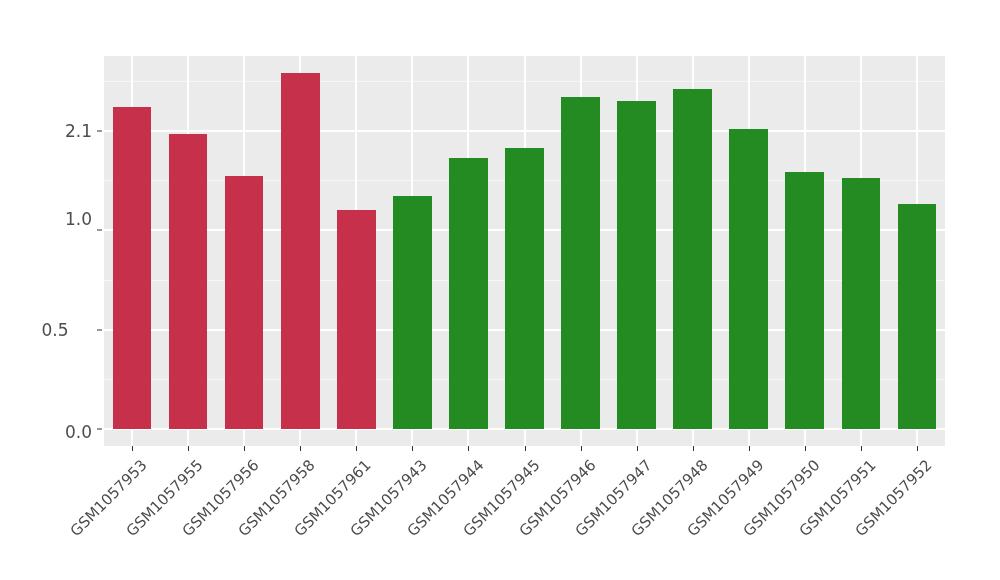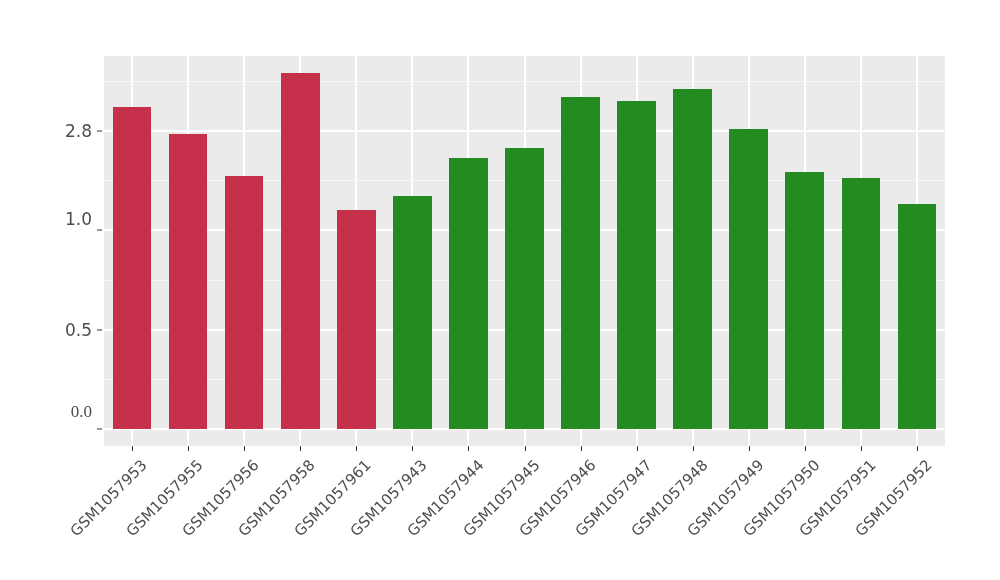--- a/index.html
+++ b/index.html
@@ -123,27 +123,27 @@
     width: 0;
     height: 0;
   }
 </style>
 </head>
 <body>
 
 <div id="figure">
 
   <div id="y-ticks">
-      <div class="y-tick-label" style="top: 412px; font-family: Liberation Serif, serif;">0.0</div>
+      <div class="y-tick-label" style="top: 432px;">0.0</div>
       <div class="y-tick-mark" style="top: 429px;"></div>
-      <div class="y-tick-label" style="top: 329.5px;">0.5</div>
+      <div class="y-tick-label" style="top: 329.5px; text-align: center;">0.5</div>
       <div class="y-tick-mark" style="top: 329.5px;"></div>
       <div class="y-tick-label" style="top: 219px;">1.0</div>
       <div class="y-tick-mark" style="top: 230px;"></div>
-      <div class="y-tick-label" style="top: 130.5px;">2.8</div>
+      <div class="y-tick-label" style="top: 130.5px;">2.1</div>
       <div class="y-tick-mark" style="top: 130.5px;"></div>
     </div>
 
   <div id="panel">
       <div class="grid-minor-h" style="top: 323.25px;"></div>
       <div class="grid-minor-h" style="top: 223.75px;"></div>
       <div class="grid-minor-h" style="top: 124.25px;"></div>
       <div class="grid-minor-h" style="top: 24.75px;"></div>
       <div class="grid-major-h" style="top: 372px;"></div>
       <div class="grid-major-h" style="top: 272.5px;"></div>

